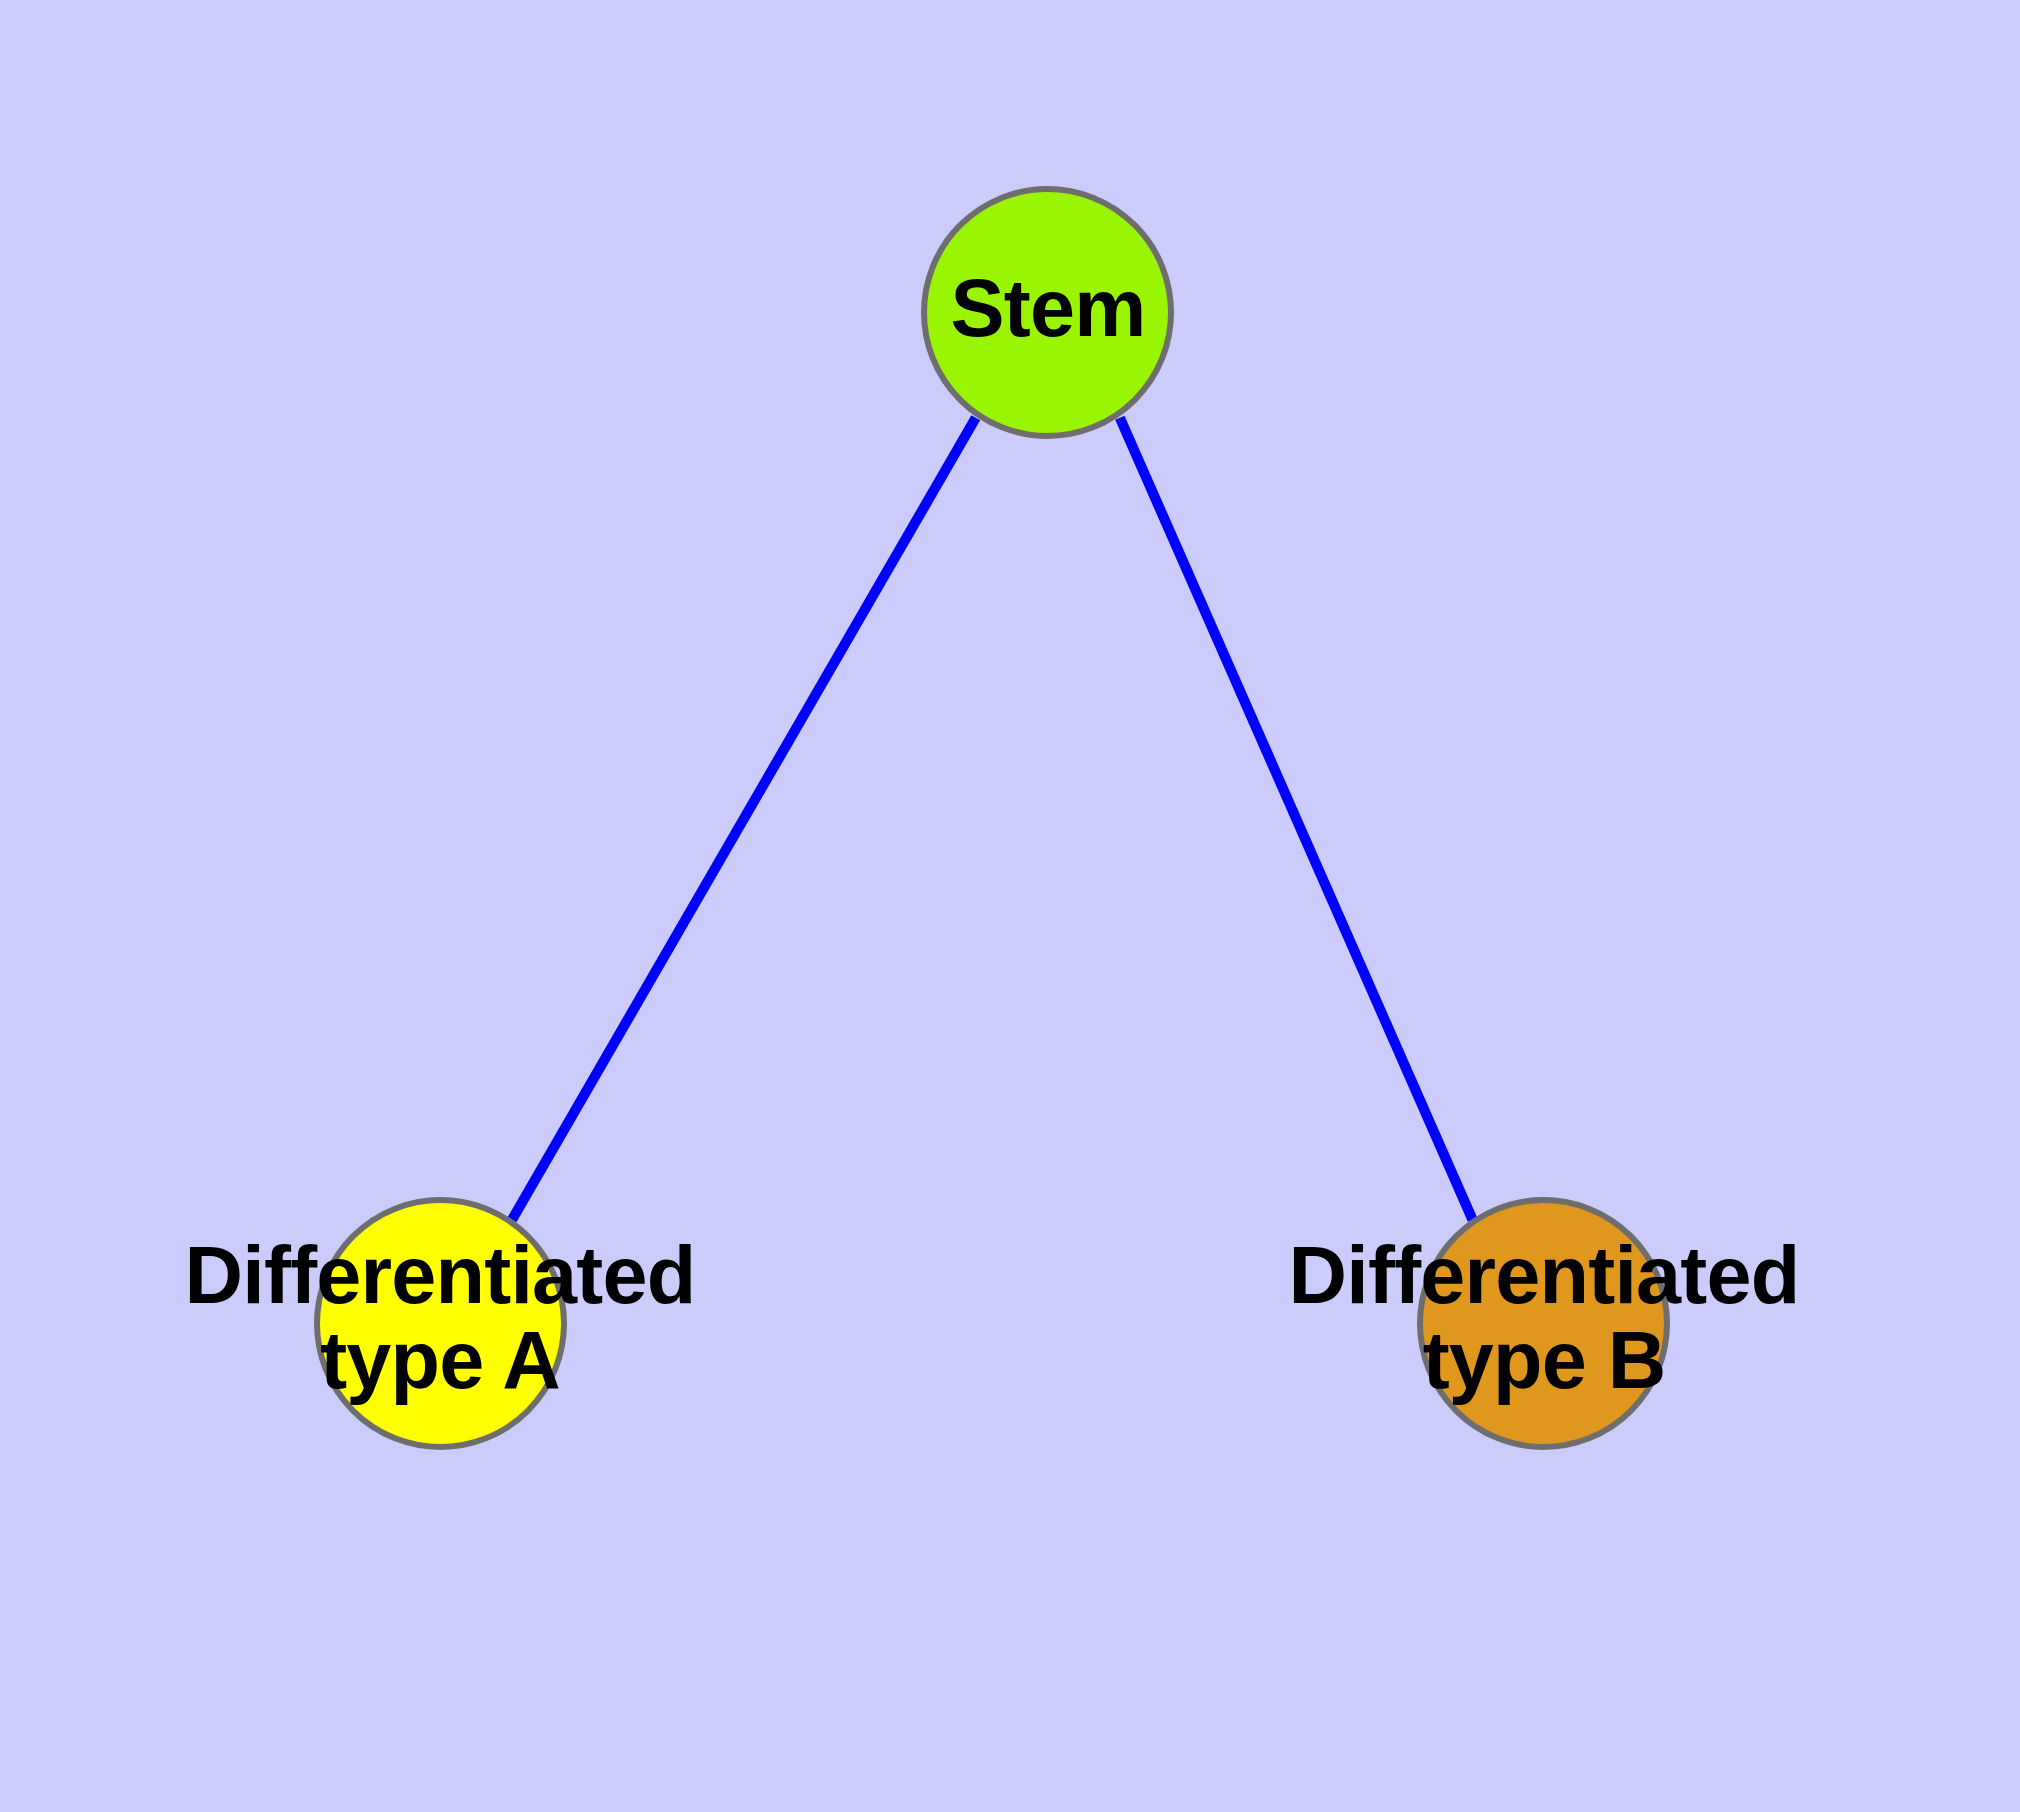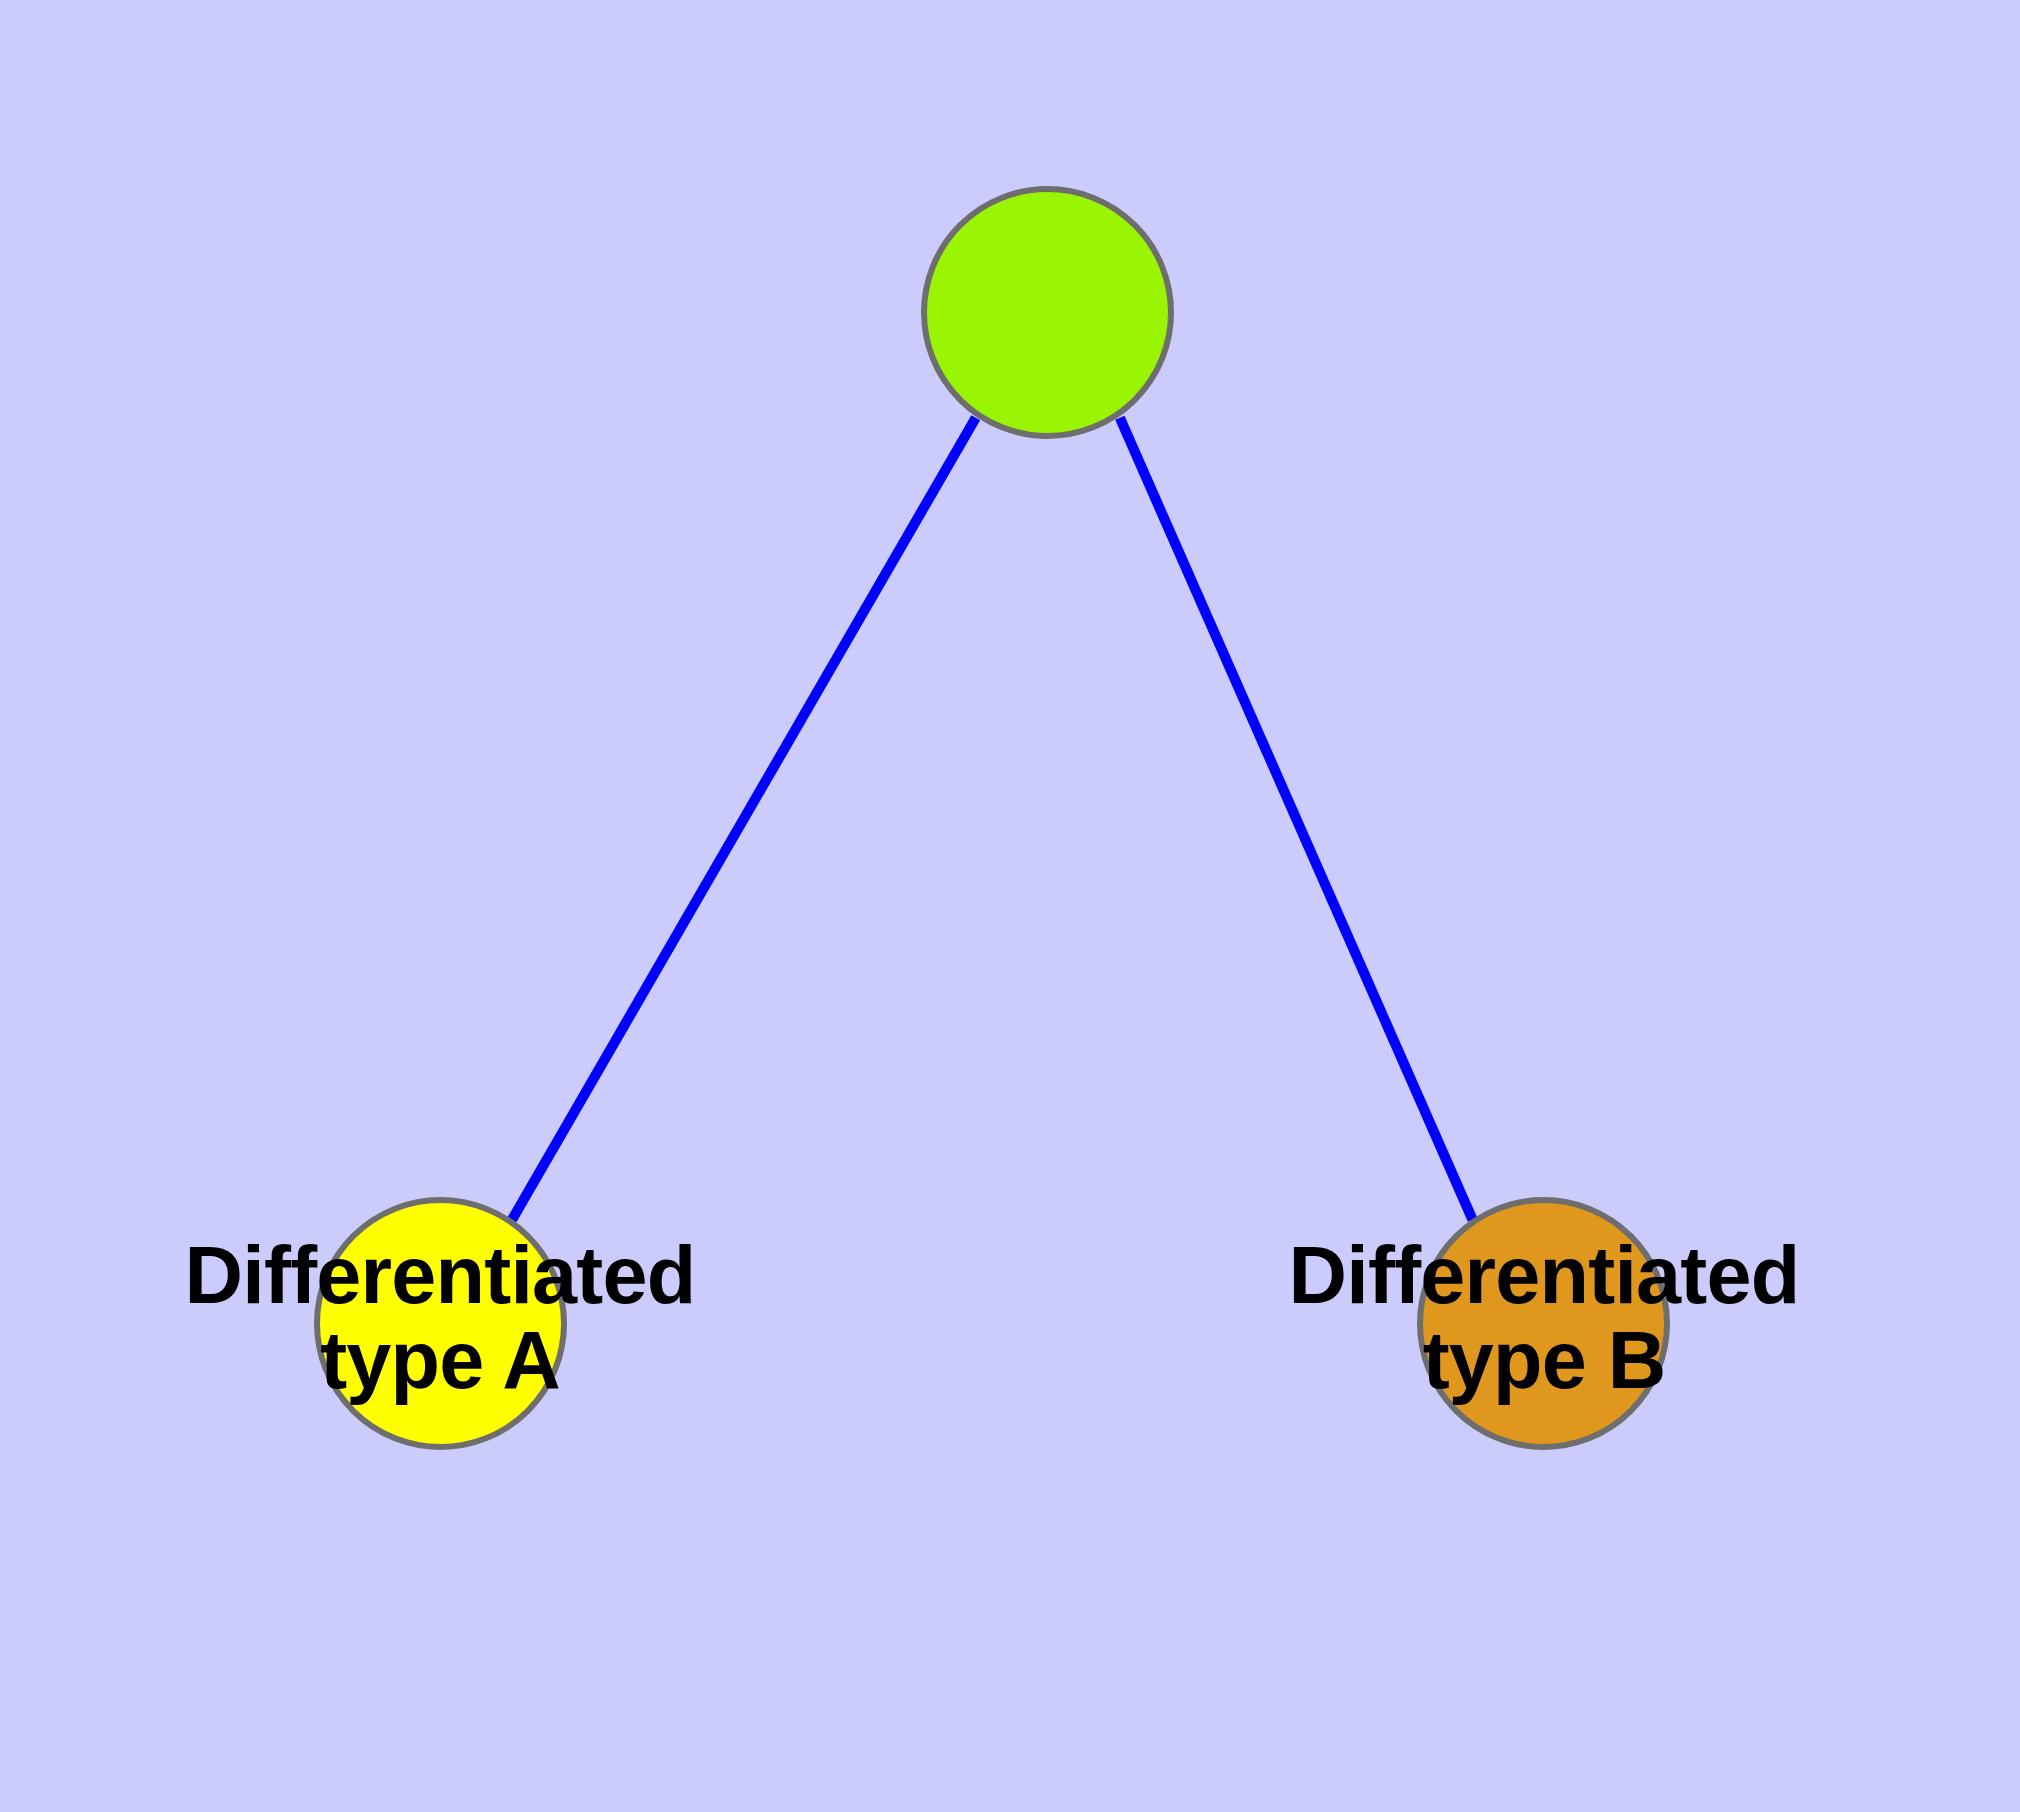--- a/index.html
+++ b/index.html
@@ -85,20 +85,21 @@
 
   <svg id="edges" viewBox="0 0 2384 2138" preserveAspectRatio="none">
     <line x1="1151" y1="493" x2="604" y2="1439" stroke="#0000ff" stroke-width="12" stroke-linecap="butt"></line>
     <line x1="1321" y1="493" x2="1737" y2="1439" stroke="#0000ff" stroke-width="12" stroke-linecap="butt"></line>
   </svg>
 
   <div class="node" id="node-stem"></div>
   <div class="node" id="node-diff-a"></div>
   <div class="node" id="node-diff-b"></div>
 
+  <div class="node-label" id="label-stem">Stem</div>
 
   <div class="node-label" id="label-diff-a">Differentiated
 type A</div>
 
   <div class="node-label" id="label-diff-b">Differentiated
 type B</div>
 
 </div>
 
 

